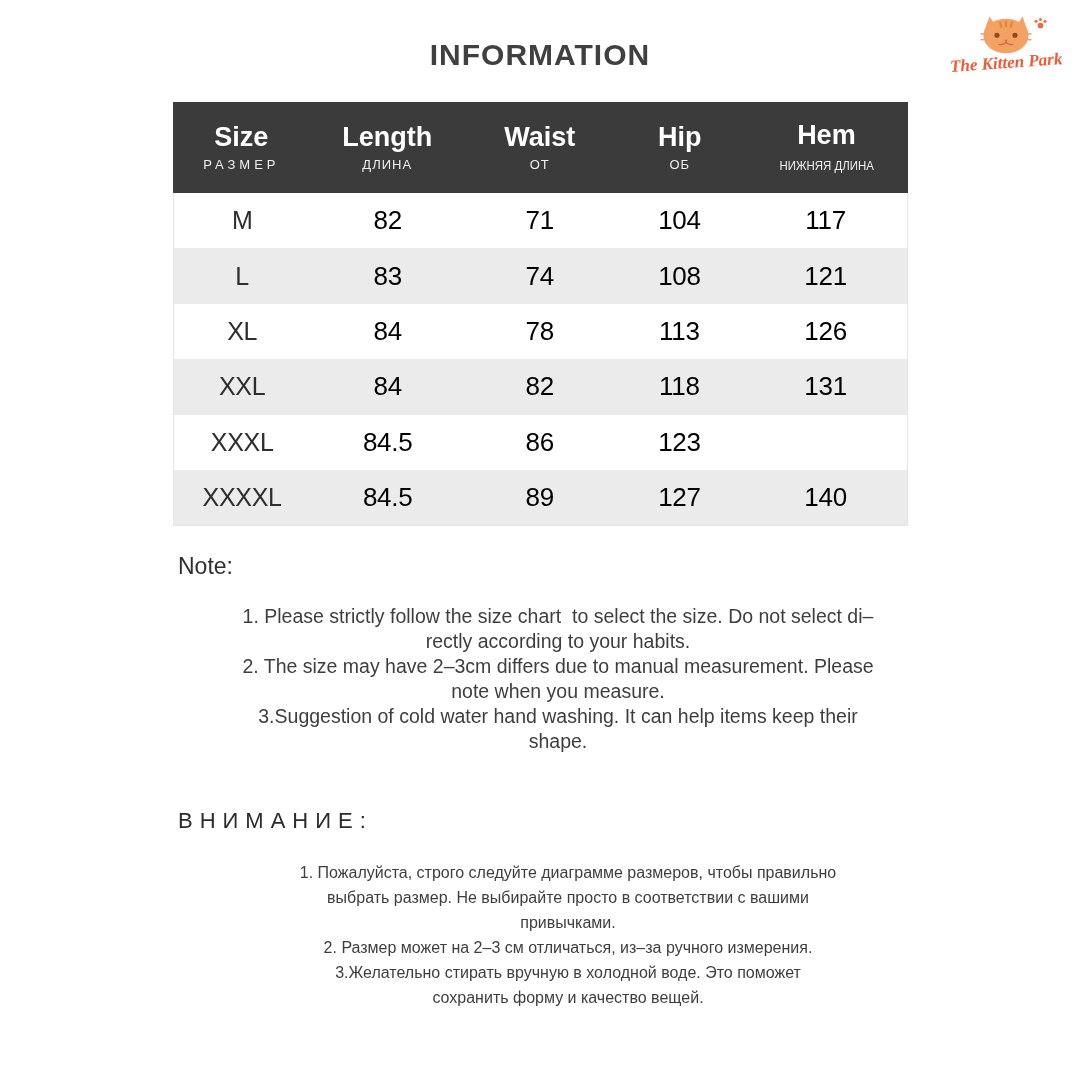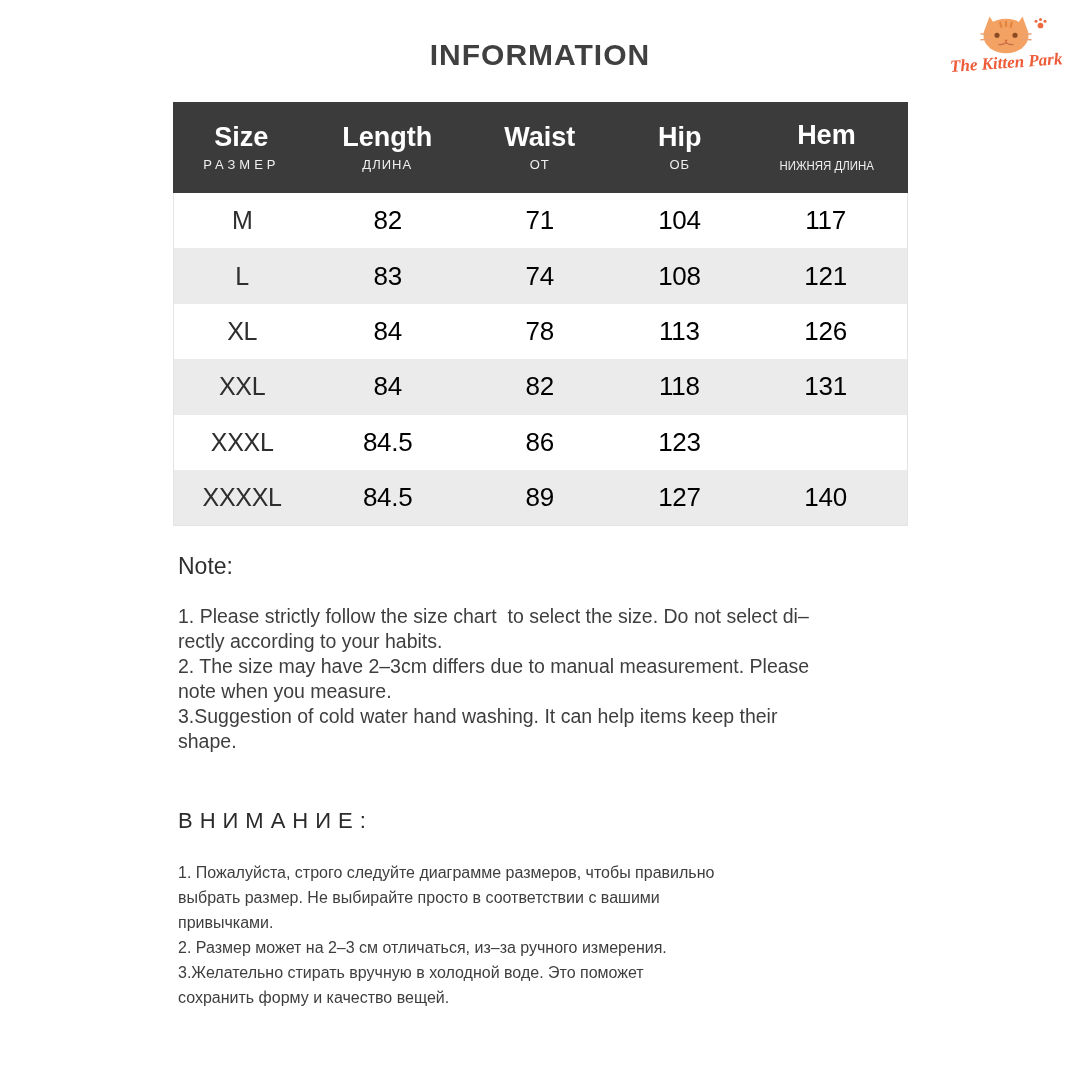--- a/index.html
+++ b/index.html
@@ -33,21 +33,21 @@
   .th.c5 .ru{letter-spacing:0;display:inline-block;transform:scaleX(0.88);}
   .tbody{border-left:1px solid #e4e4e4;border-right:1px solid #e4e4e4;border-bottom:1px solid #e4e4e4;box-sizing:border-box;}
   .tr{display:flex;height:55.4px;align-items:center;background:#ffffff;}
   .tr:nth-child(even){background:#ebebeb;}
   .td{text-align:center;font-size:26px;color:#000000;letter-spacing:-0.3px;}
   .td.size{color:#2e2e2e;font-size:25px;}
 
   
   .note-heading{position:absolute;left:178px;top:553px;font-size:23px;color:#2f2f2f;}
   .note-en{position:absolute;left:178px;top:604px;width:760px;font-size:19.5px;line-height:25px;color:#3e3e3e;}
-  .note-en .line, .note-ru .line{white-space:pre-wrap;}
+  .note-en .line, .note-ru .line{white-space:pre-wrap;text-align:center;}
   .ru-heading{position:absolute;left:178px;top:808px;font-size:22px;letter-spacing:7px;color:#2b2b2b;}
   .note-ru{position:absolute;left:178px;top:860px;width:780px;font-size:16px;line-height:25px;color:#3e3e3e;}
 </style>
 </head>
 <body>
 
 <div class="canvas">
 
   <div class="page-title">INFORMATION</div>
 

